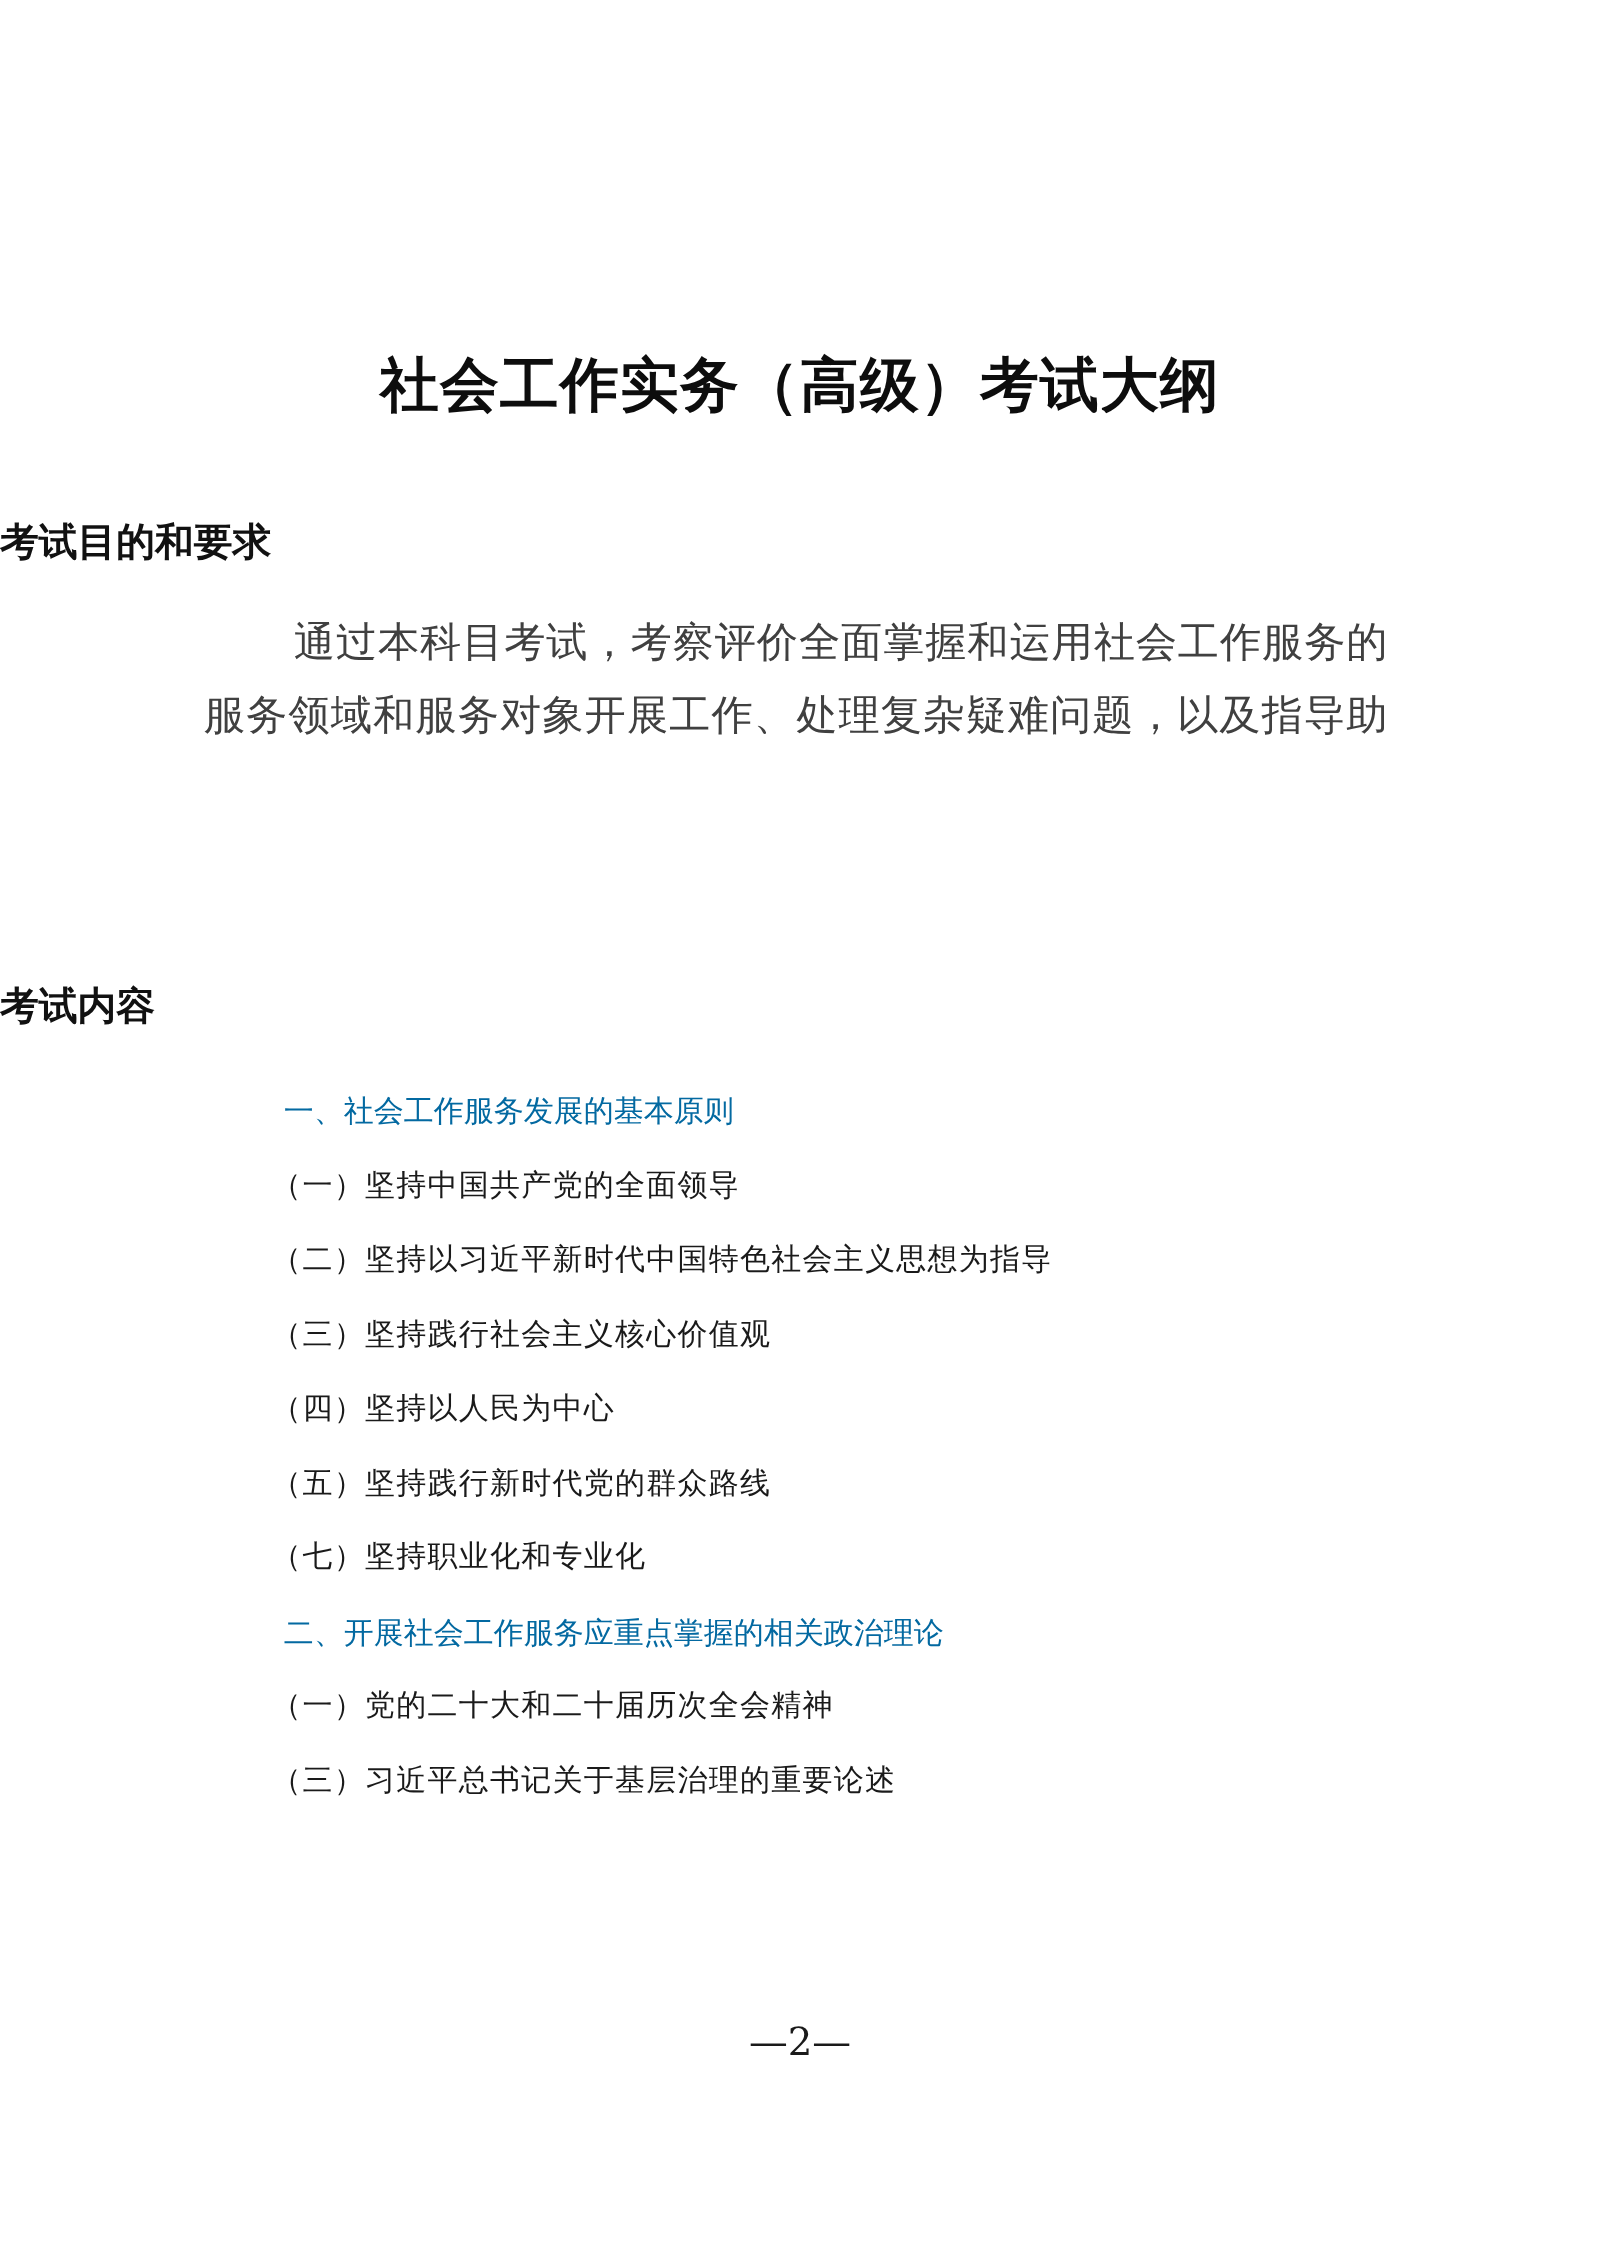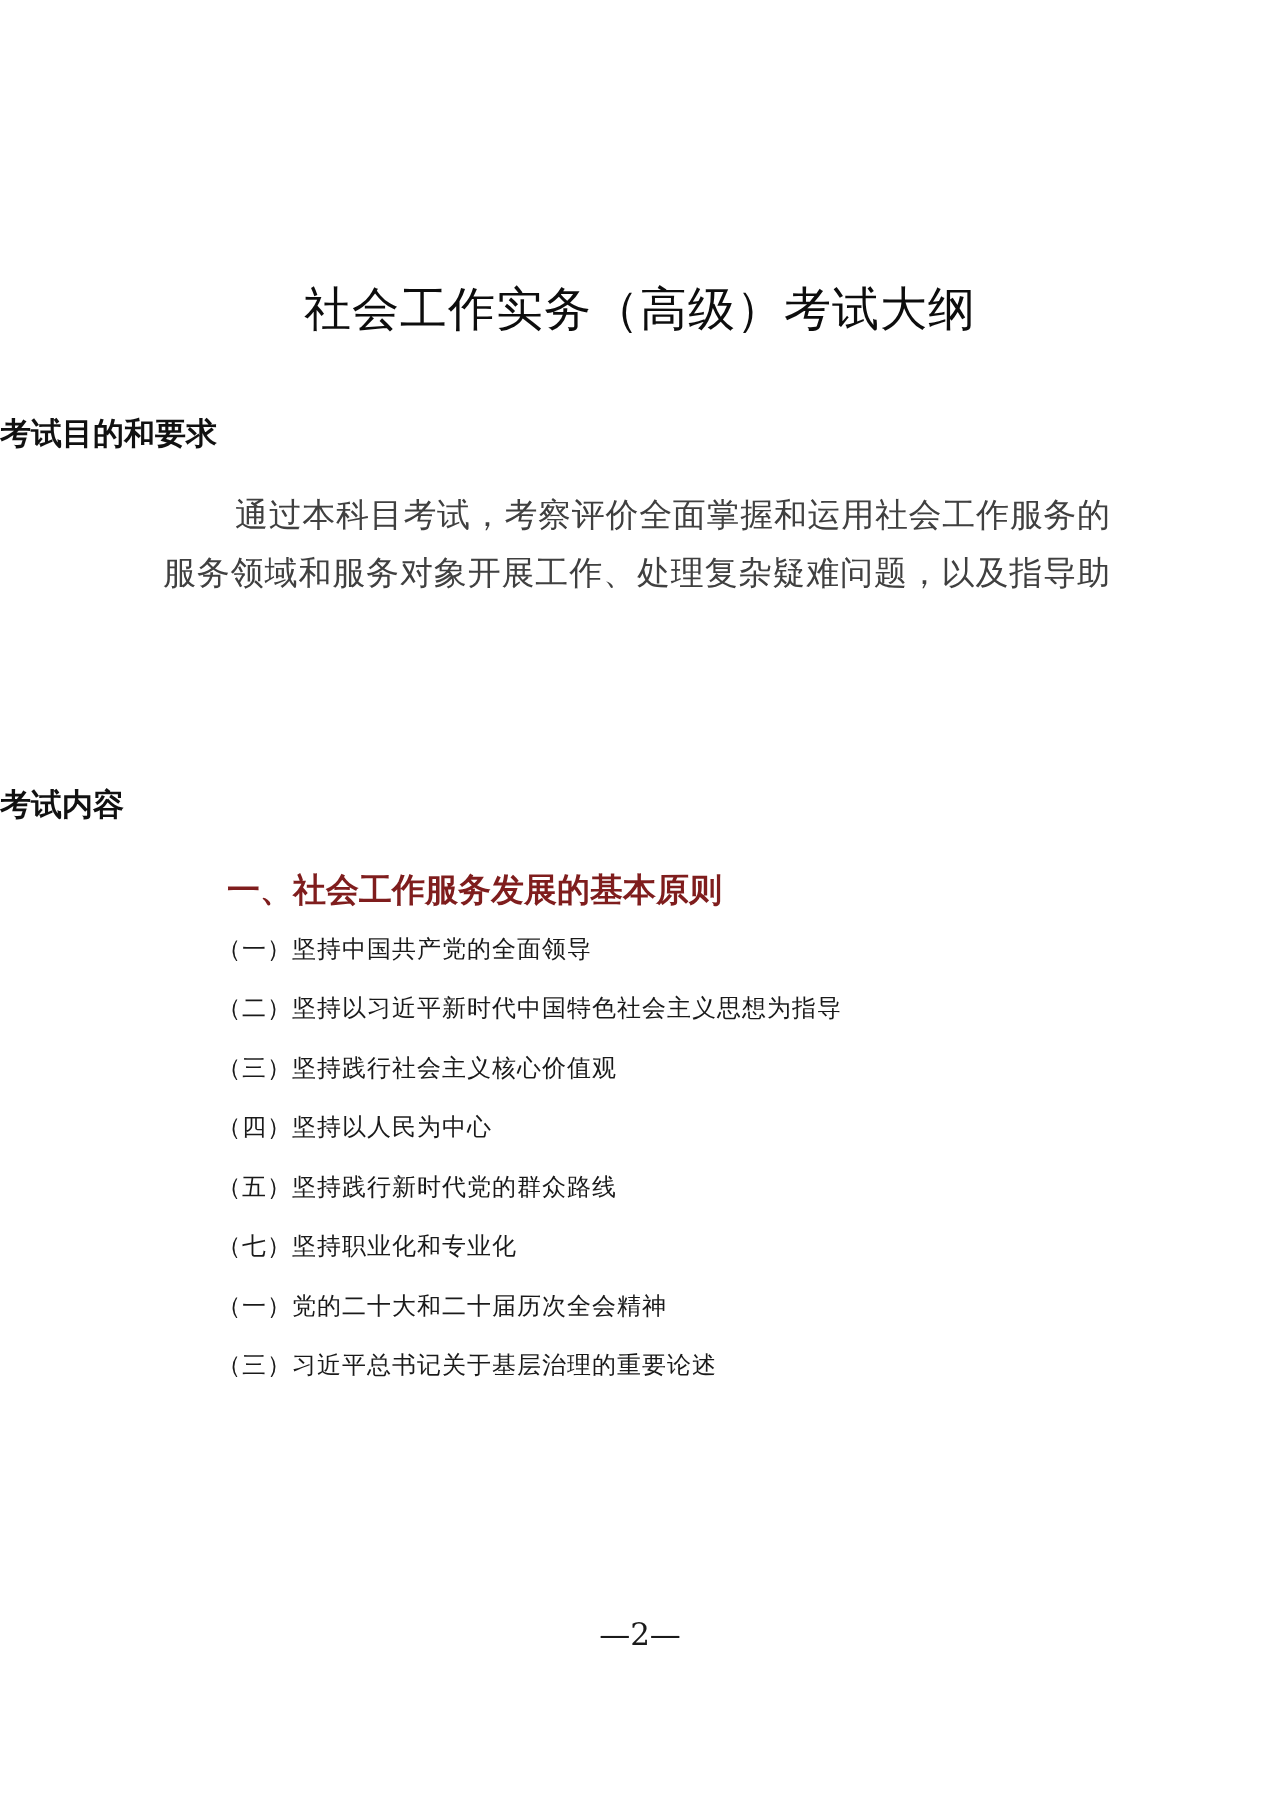--- a/index.html
+++ b/index.html
@@ -17,21 +17,21 @@
     font-family: "Liberation Serif", serif;
   }
   .doc-title {
     position: absolute;
     top: 282px;
     left: 0;
     width: 100%;
     margin: 0;
     text-align: center;
     font-family: "DejaVu Serif", serif;
-    font-weight: normal;
+    font-weight: bold;
     font-size: 47px;
     line-height: 54px;
     letter-spacing: 1px;
     color: #0d0d0d;
   }
   .center-heading {
     position: absolute;
     left: 0;
     width: 100%;
     text-align: left;
@@ -73,23 +73,23 @@
   }
   .orow {
     height: 59.5px;
     line-height: 59.5px;
     overflow: hidden;
     white-space: nowrap;
   }
   .sec-heading {
     padding-left: 64px;
     font-family: "Liberation Sans", sans-serif;
-    font-weight: bold;
-    font-size: 33px;
-    color: #7f1d1d;
+    font-weight: normal;
+    font-size: 24px;
+    color: #0369a1;
   }
   .item {
     padding-left: 54px;
     font-family: "Liberation Serif", serif;
     font-size: 24px;
     letter-spacing: 1px;
   }
   .page-number {
     position: absolute;
     top: 1614px;
@@ -119,19 +119,20 @@
   <div class="center-heading h-content">考试内容</div>
 
   <div class="outline">
     <div class="orow sec-heading">一、社会工作服务发展的基本原则</div>
     <div class="orow item">（一）坚持中国共产党的全面领导</div>
     <div class="orow item">（二）坚持以习近平新时代中国特色社会主义思想为指导</div>
     <div class="orow item">（三）坚持践行社会主义核心价值观</div>
     <div class="orow item">（四）坚持以人民为中心</div>
     <div class="orow item">（五）坚持践行新时代党的群众路线</div>
     <div class="orow item">（七）坚持职业化和专业化</div>
+    <div class="orow sec-heading">二、开展社会工作服务应重点掌握的相关政治理论</div>
     <div class="orow item">（一）党的二十大和二十届历次全会精神</div>
     <div class="orow item">（三）习近平总书记关于基层治理的重要论述</div>
   </div>
 
   <div class="page-number">—2—</div>
 
 </div>
 
 </body></html>

